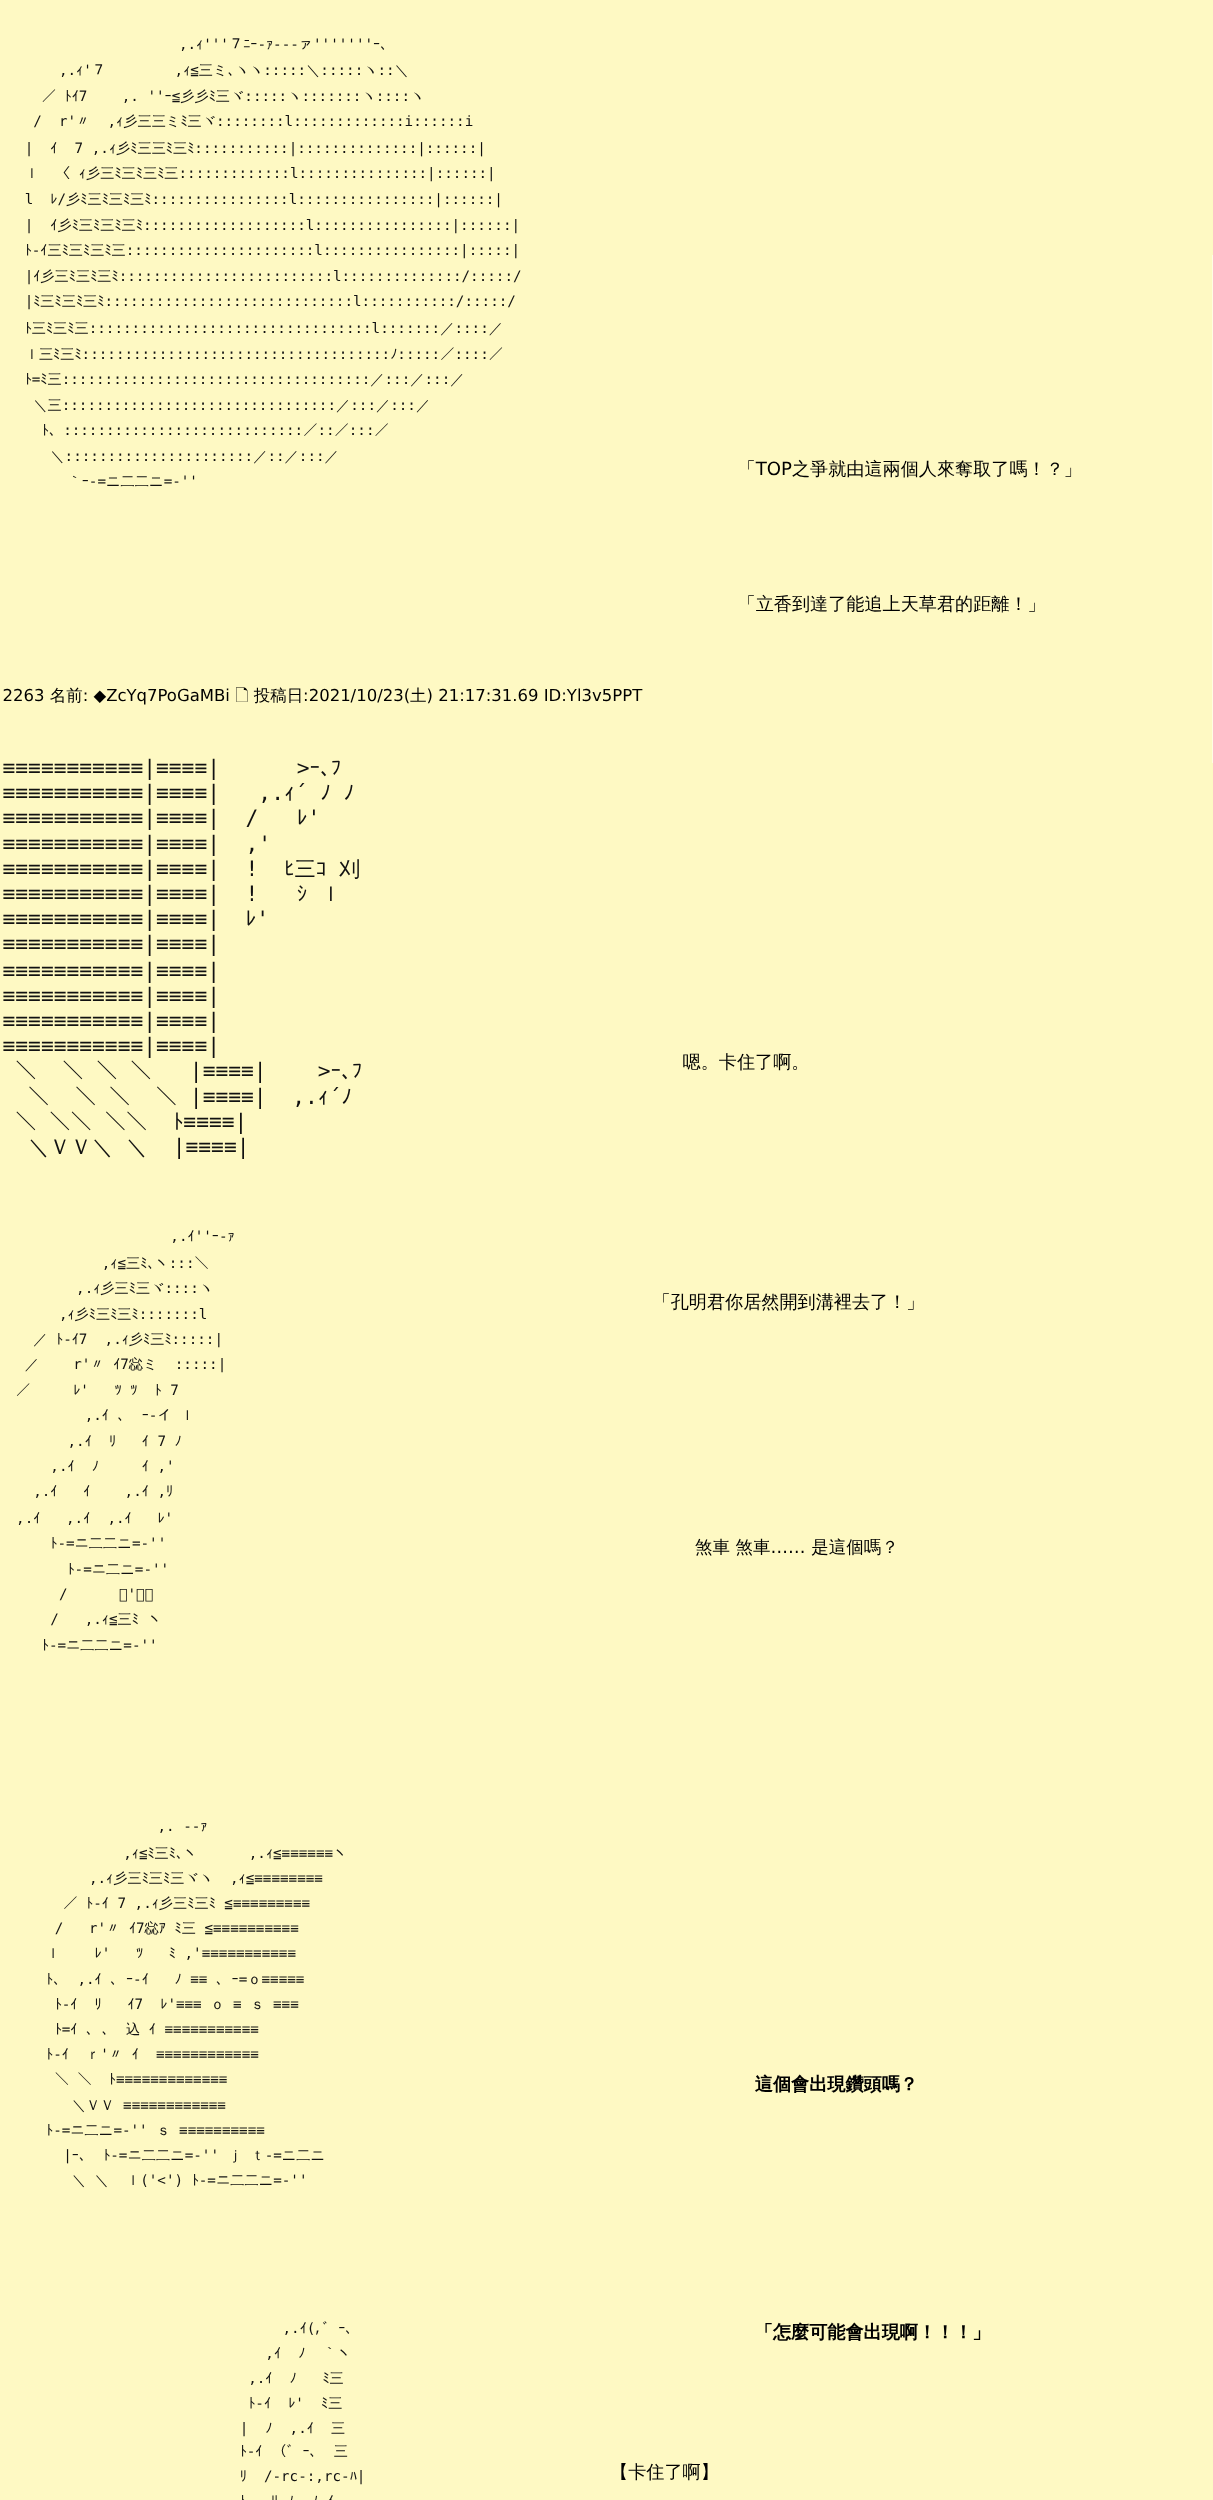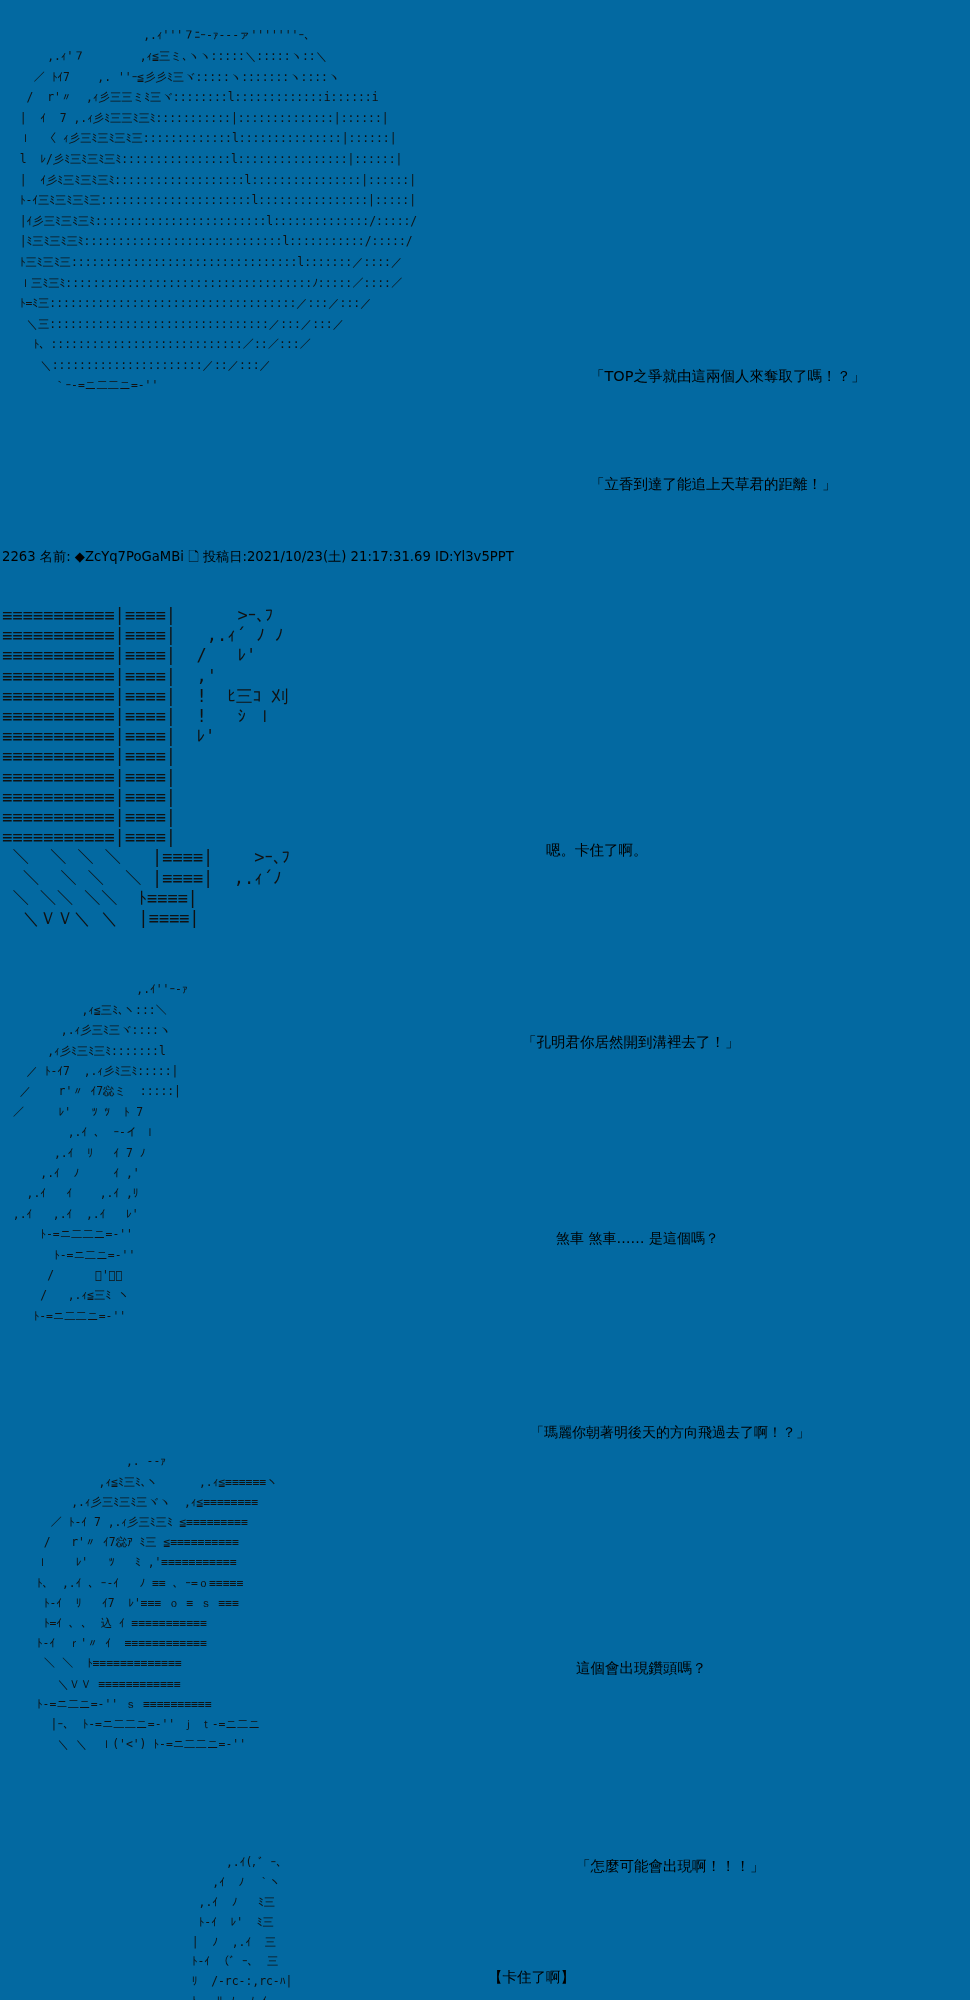--- a/index.html
+++ b/index.html
@@ -1,21 +1,21 @@
 <!DOCTYPE html>
 <html><head>
 <meta charset="utf-8">
 <style>
   html,body{margin:0;padding:0;background:#ffffff;}
   body{
     width:970px;
     font-family:"DejaVu Sans Mono","Liberation Mono",monospace;
     color:#000000;
   }
-  .page{position:relative;width:970px;height:2000px;overflow:hidden;background:#0369a1;}
+  .page{position:relative;width:970px;height:2000px;overflow:hidden;background:#fef9c3;}
 
   
   .aa{
     position:absolute;
     font-family:"DejaVu Sans Mono","Liberation Mono",monospace;
     white-space:pre;
     color:#111;
     line-height:1.0;
     letter-spacing:0px;
   }
@@ -121,40 +121,39 @@
  ,.ｲ   ,.ｲ  ,.ｲ   ﾚ'
      ﾄ-=ニ二二ニ=-''
        ﾄ-=ニ二ニ=-''
       /      ﾞ'ｰ､
      /   ,.ｨ≦三ﾐ ヽ
     ﾄ-=ニ二二ニ=-''</pre>
 
   <div class="speech" style="left:530px;top:1148px;font-size:14px;line-height:36px;">
     <span class="narr" style="padding-left:26px;">煞車 煞車…… 是這個嗎？</span>
     <span class="quote" style="display:block;height:14px;">&nbsp;</span>
-    <span class="quote">「瑪麗你朝著明後天的方向飛過去了啊！？」</span>
   </div>
 
   <pre class="aa" style="left:30px;top:1440px;font-size:11.4px;line-height:20.2px;">              ,. -‐ｧ
           ,ｨ≦ﾐ三ﾐ､ヽ      ,.ｨ≦≡≡≡≡≡≡ヽ
       ,.ｨ彡三ﾐ三ﾐ三ヾヽ  ,ｨ≦≡≡≡≡≡≡≡≡
    ／ ﾄ-ｲ 7 ,.ｨ彡三ﾐ三ﾐ ≦≡≡≡≡≡≡≡≡≡
   /   r'〃 ｲ7惢ｱ ﾐ三 ≦≡≡≡≡≡≡≡≡≡≡
  ｌ    ﾚ'   ﾂ   ﾐ ,'≡≡≡≡≡≡≡≡≡≡≡
  ﾄ､  ,.ｲ ､ ｰ-ｲ   ﾉ ≡≡ ､ ｰ=ｏ≡≡≡≡≡
   ﾄ-ｲ  ﾘ   ｲ7  ﾚ'≡≡≡ ｏ ≡ ｓ ≡≡≡
   ﾄ=ｲ ､ ､  込 ｲ ≡≡≡≡≡≡≡≡≡≡≡
  ﾄ-ｲ  ｒ'〃 ｲ  ≡≡≡≡≡≡≡≡≡≡≡≡
   ＼ ＼  ﾄ≡≡≡≡≡≡≡≡≡≡≡≡≡
     ＼ＶＶ ≡≡≡≡≡≡≡≡≡≡≡≡
  ﾄ-=ニ二ニ=-'' ｓ ≡≡≡≡≡≡≡≡≡≡
    |ｰ､  ﾄ-=ニ二二ニ=-'' ｊ ｔ-=ニ二ニ
     ＼ ＼  ｌ('&lt;') ﾄ-=ニ二二ニ=-''</pre>
 
-  <div class="speech" style="left:576px;top:1578px;font-size:14.5px;line-height:36px;">
+  <div class="speech" style="left:604px;top:1578px;font-size:14.5px;line-height:36px;font-weight:bold;">
     <span class="narr">這個會出現鑽頭嗎？</span>
     <span class="quote" style="display:block;height:18px;">&nbsp;</span>
     <span class="quote">「怎麼可能會出現啊！！！」</span>
   </div>
 
 
   <pre class="aa" style="left:178px;top:1842px;font-size:11.4px;line-height:19.8px;">       ,.ｲ(,ﾞ ｰ､
      ,ｲ  ﾉ  ｀ヽ
    ,.ｲ  ﾉ   ﾐ三
    ﾄ-ｲ  ﾚ'  ﾐ三

